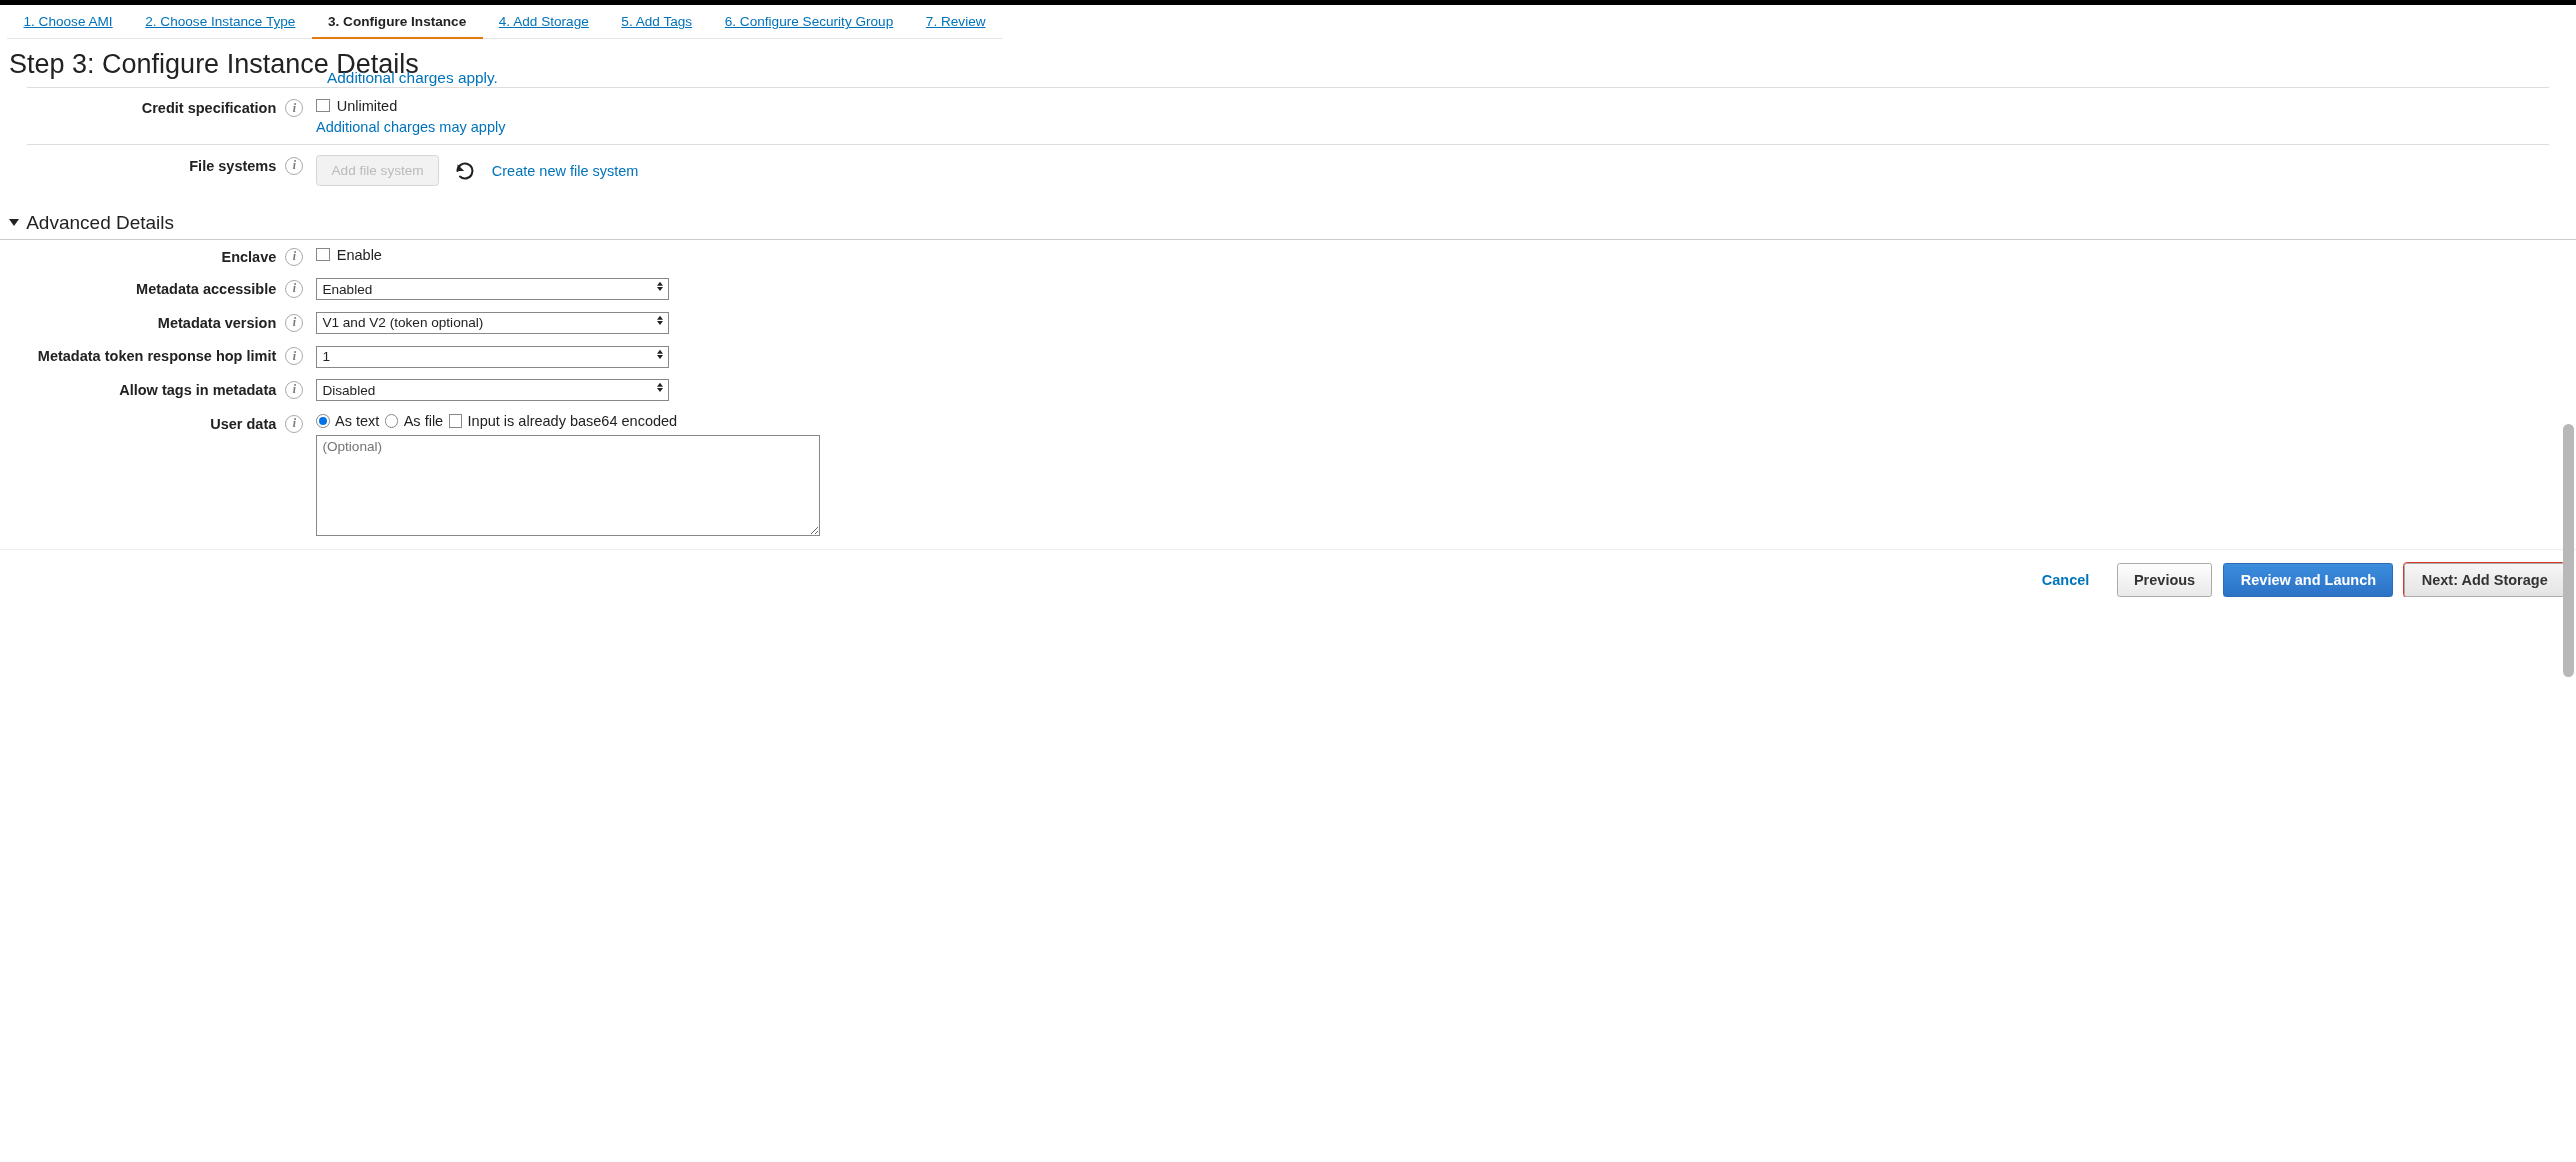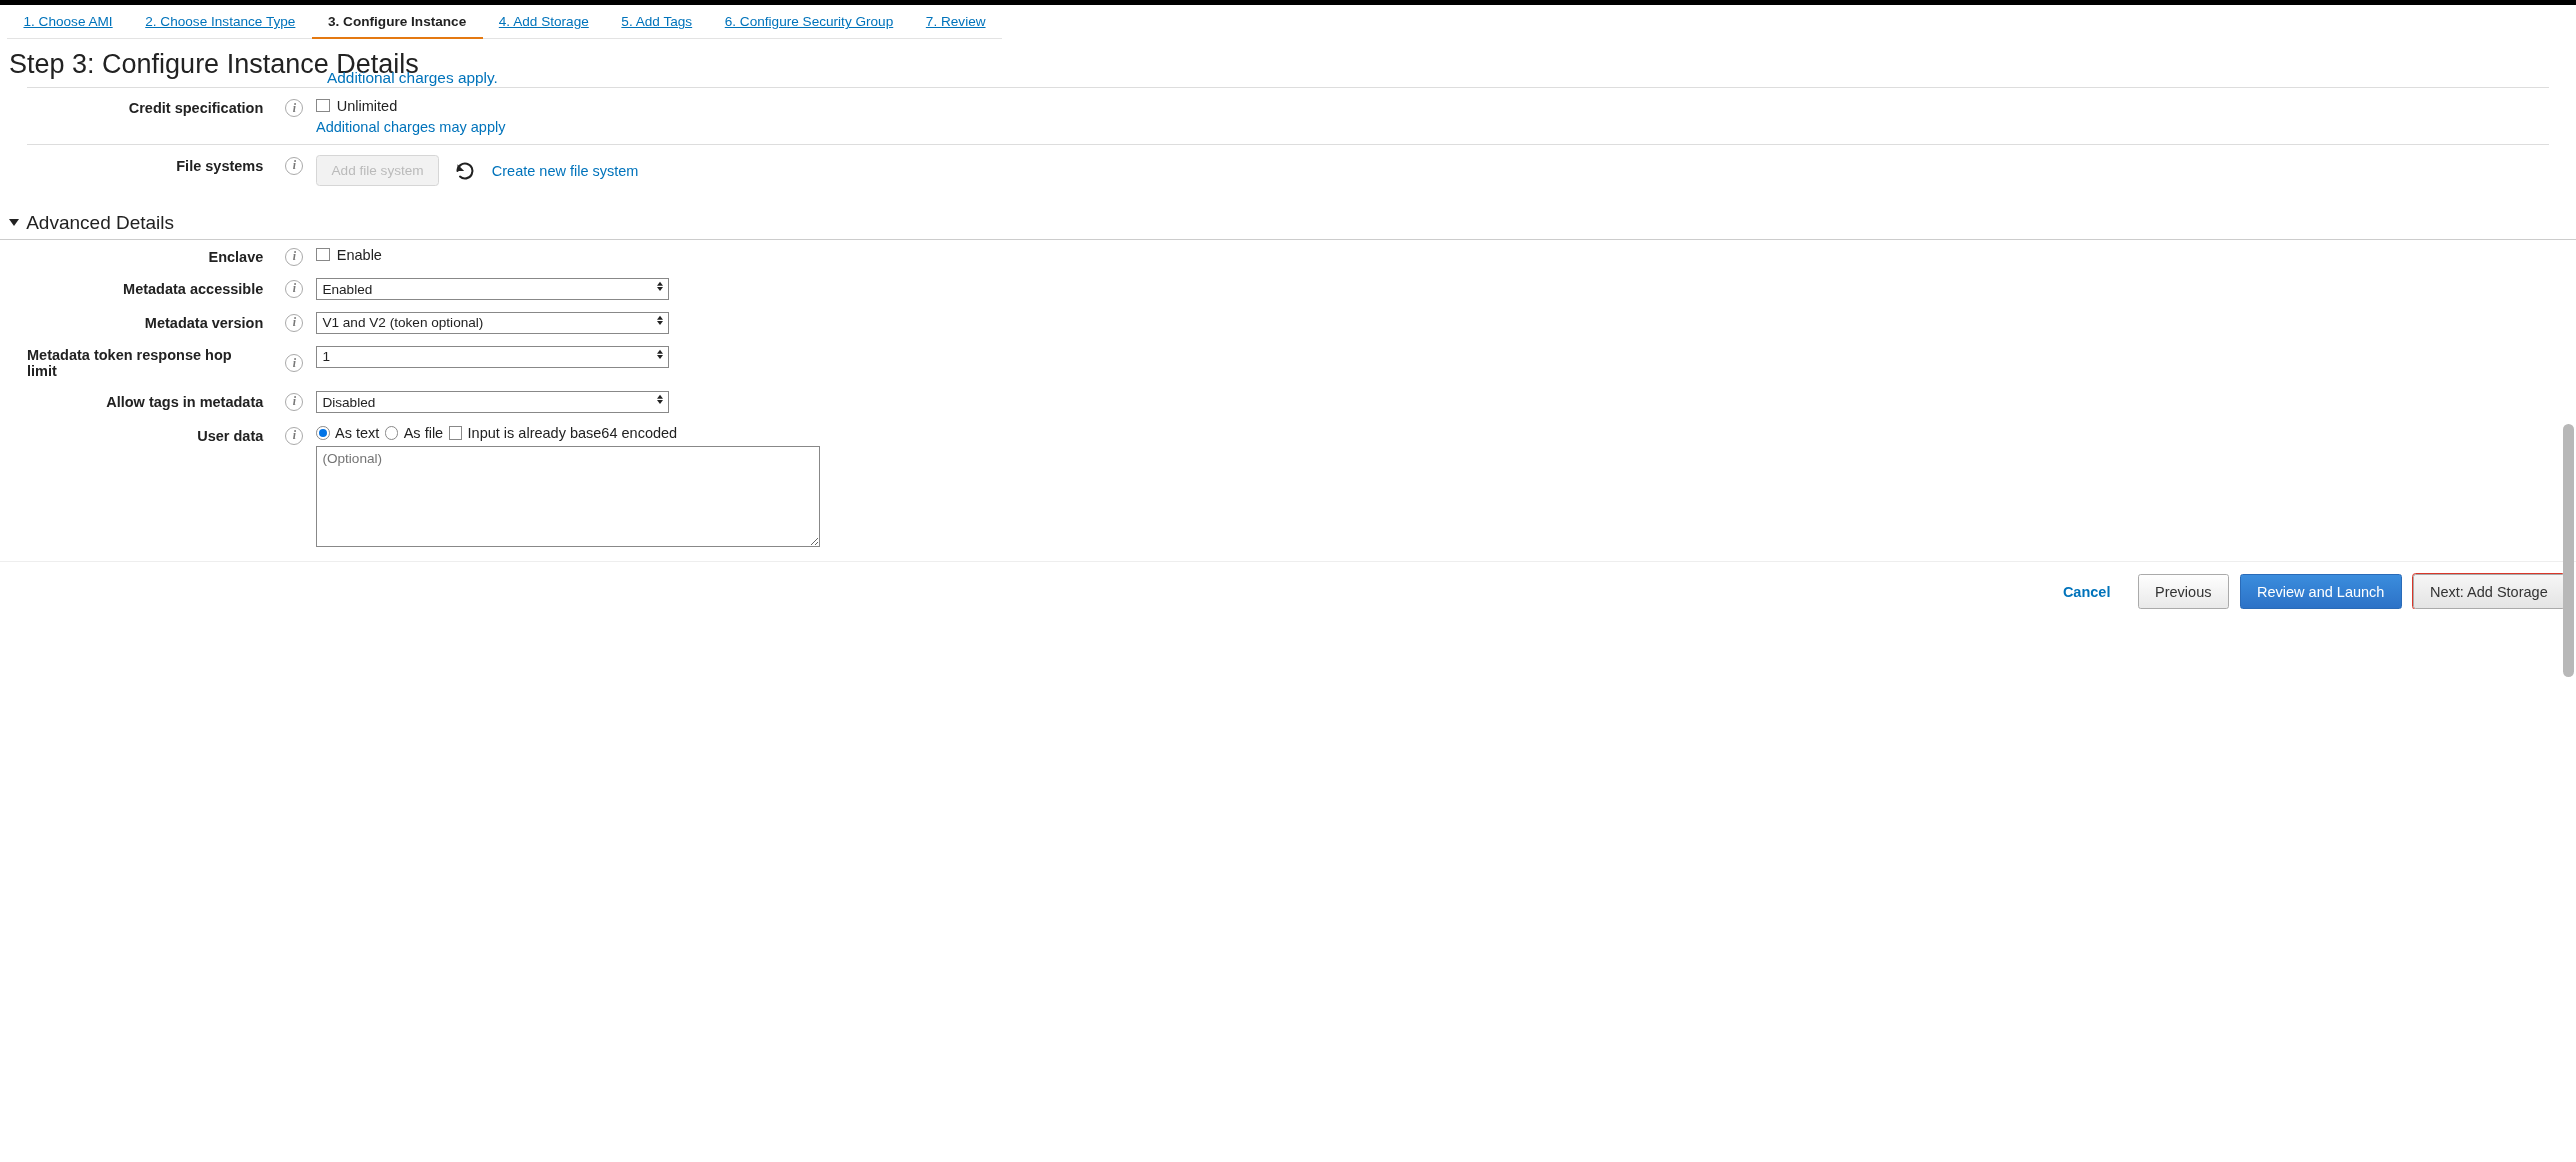--- a/index.html
+++ b/index.html
@@ -9,40 +9,40 @@
   .steps { display:flex; gap:0; padding:0 7.2px; border-bottom:0.9px solid #fff; }
   .step { padding:9px 16.3px 7.2px; font-size:13.6px; color:#0073bb; border-bottom:1.8px solid #eaeaea; cursor:pointer; white-space:nowrap; }
   .step.active { color:#222; font-weight:700; border-bottom:2.7px solid #e47911; }
   .step.inactive { border-bottom:1.8px solid #e3e3e3;text-decoration:underline; }
   .heading { font-size:27px; font-weight:400; padding:9px 9px 3.6px; color:#222; }
   .truncated-link { color:#0073bb; font-size:15.4px; padding-left:327px; margin-top:-14.5px; }
   .hr-row { border-top:0.9px solid #ccc; margin:11px 0 0; }
   .content { padding:0 27px 0 27px; }
   .field-row { display:flex; align-items:flex-start; padding:9px 0; border-top:0.9px solid transparent; }
   .field-divider { border-top:0.9px solid #ddd; margin:0 0; }
-  .label-col { width:289px; min-width:289px; display:flex; justify-content:flex-end; align-items:center; gap:22px; padding-right:12.7px; padding-top:1.8px; font-size:14.5px; font-weight:700; color:#222; }
+  .label-col { width:289px; min-width:289px; display:flex; justify-content:flex-end; align-items:center; gap:9px; padding-right:12.7px; padding-top:1.8px; font-size:14.5px; font-weight:700; color:#222; }
   .info-icon { width:18px; height:18px; border-radius:50%; border:1.8px solid #aaa; display:inline-flex; align-items:center; justify-content:center; font-family:Georgia, serif; font-style:italic; font-size:11.8px; color:#777; font-weight:700; line-height:1; flex-shrink:0; cursor:pointer; }
   .value-col { flex:1; display:flex; flex-direction:column; gap:5.4px; font-size:14.5px; }
   .inline { display:flex; align-items:center; gap:7.2px; flex-wrap:wrap; }
   .link { color:#0073bb; cursor:pointer; }
   .chk { width:13.6px; height:13.6px; border:0.9px solid #888; background:#fff; display:inline-block; vertical-align:middle; cursor:pointer; }
   .radio { appearance:none; width:13.6px; height:13.6px; border:0.9px solid #888; border-radius:50%; display:inline-block; position:relative; cursor:pointer; vertical-align:middle; }
   .radio.checked::after { content:""; position:absolute; inset:1.8px; border-radius:50%; background:#0073e6; }
   .btn-disabled { background:#f0f0f0; border:0.9px solid #ccc; border-radius:3.6px; color:#aaa; padding:7.2px 14.5px; font-size:13.6px; cursor:default; opacity:.8; }
   .refresh-icon { width:20px; height:20px; display:inline-block; cursor:pointer; }
   .adv-header { display:flex; align-items:center; gap:7.2px; font-size:19px; color:#222; padding:16.3px 9px 5.4px; border-bottom:0.9px solid #ccc; cursor:pointer; }
   .caret-down { width:0; height:0; border-left:5.4px solid transparent; border-right:5.4px solid transparent; border-top:7.2px solid #222; }
   .select { width:353px; height:22px; border:0.9px solid #888; background:#fff; padding:0.9px 5.4px; font-size:13.6px; position:relative; cursor:pointer; display:flex; align-items:center; }
   .select::after { content:""; position:absolute; right:5.4px; top:50%; transform:translateY(-50%); width:0; height:0; border-left:3.6px solid transparent; border-right:3.6px solid transparent; border-top:4.5px solid #222; }
   .select::before { content:""; position:absolute; right:5.4px; top:50%; transform:translateY(-7.2px); width:0; height:0; border-left:3.6px solid transparent; border-right:3.6px solid transparent; border-bottom:4.5px solid #222; }
   textarea.userdata { width:504px; height:101px; border:0.9px solid #888; font-size:13.6px; padding:3.6px 5.4px; font-family:inherit; resize:both; }
   .advanced-fields .field-row { padding:5.4px 0; }
   .advanced-fields .label-col { font-weight:700; font-size:14.5px; }
   .footer { border-top:0.9px solid #eee; margin-top:8px; padding:12.7px 11px 0 0; display:flex; justify-content:flex-end; gap:11px; }
-  .btn { padding:8.1px 16.3px; font-size:14.5px; border-radius:2.7px; cursor:pointer; border:0.9px solid #aaa; background:linear-gradient(#fefefe,#e9e9e9); color:#333; font-weight:400; }
+  .btn { padding:8.1px 16.3px; font-size:14.5px; border-radius:2.7px; cursor:pointer; border:0.9px solid #aaa; background:linear-gradient(#fefefe,#e9e9e9); color:#333; font-weight:700; }
   .btn.link-btn { border:none; background:none; color:#0073bb; font-weight:700; }
   .btn.primary { background:linear-gradient(#3b8ddd,#2c72c7); border:0.9px solid #2a6bb8; color:#fff; }
   .btn.highlight-box { outline:1.8px solid #d9372a; outline-offset:0; background:linear-gradient(#f6f6f6,#e4e4e4); }
   .scrollbar-track { position:fixed; right:1.8px; top:81px; width:11px; height:calc(100% - 99px); background:transparent; }
   .scroll-thumb { position:absolute; right:0; width:11px; height:253px; top:343px; background:#b8b8b8; border-radius:5.4px; }
 </style>
 </head>
 <body>
 
 <div class="topbar"></div>

